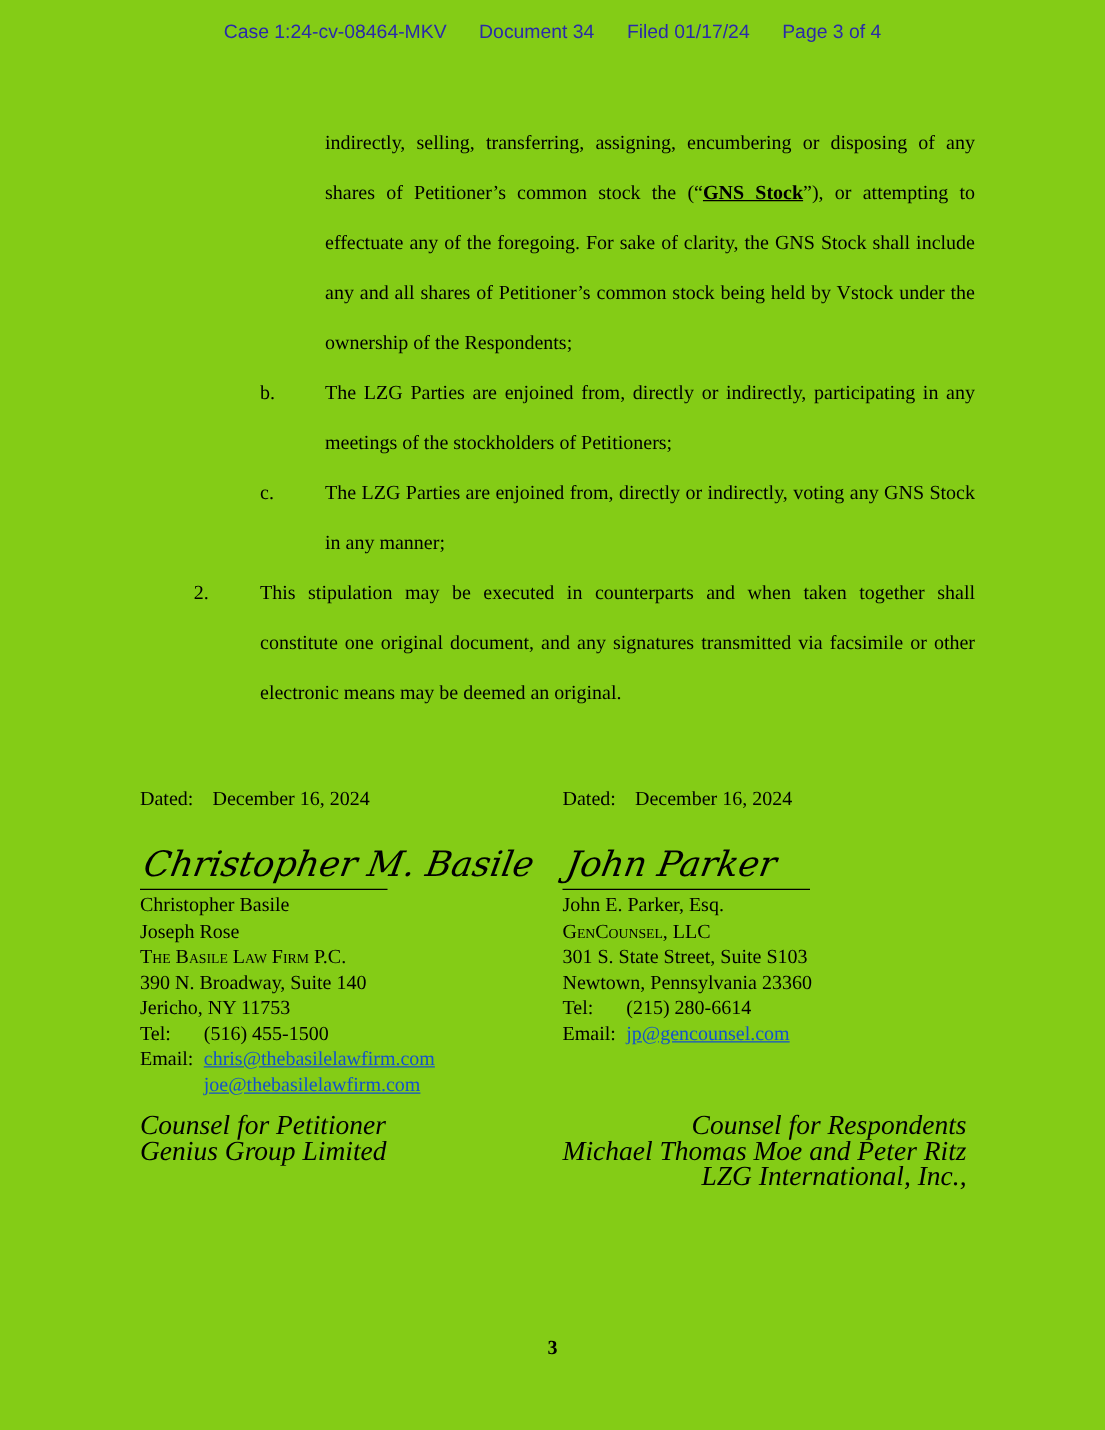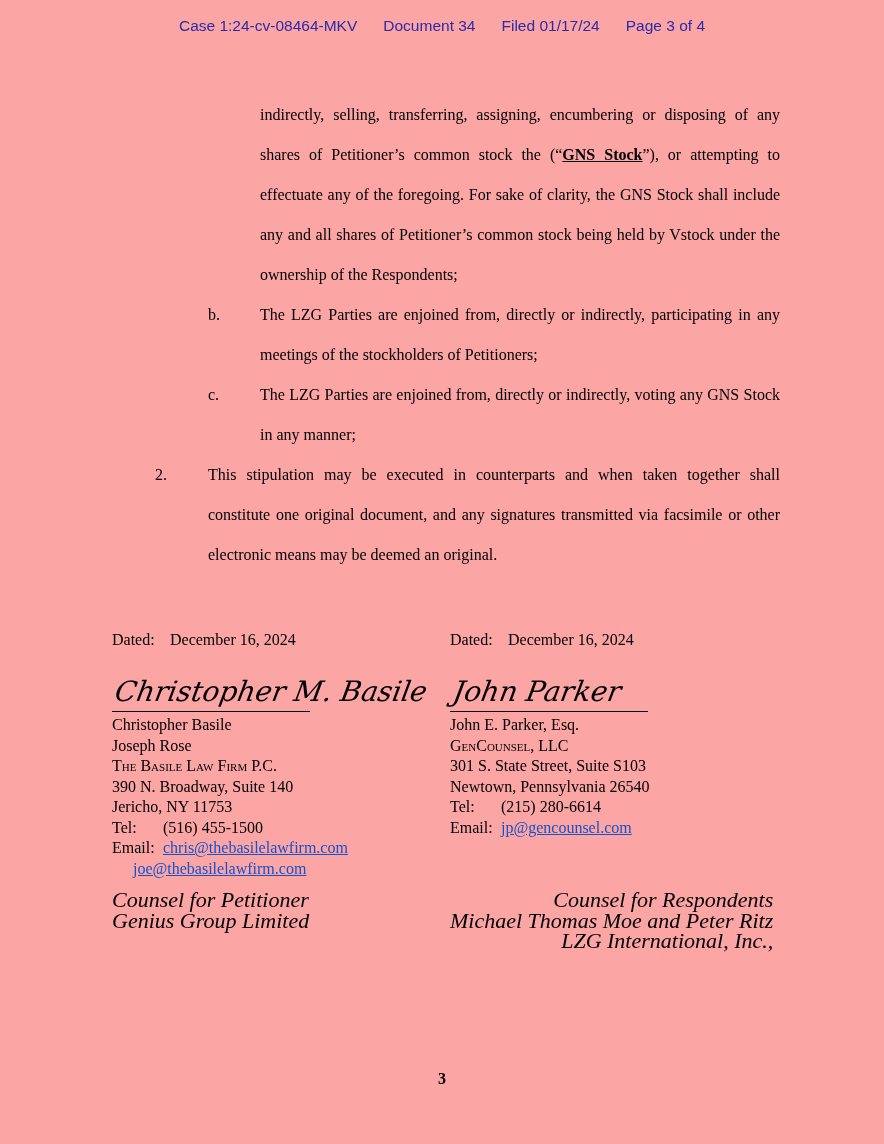--- a/index.html
+++ b/index.html
@@ -5,21 +5,21 @@
   html, body {
     margin: 0;
     padding: 0;
     background: #e8e8e8;
   }
   .page {
     position: relative;
     width: 884px;
     height: 1144px;
     margin: 0 auto;
-    background: #fca5a5;
+    background: #84cc16;
     font-family: "Liberation Serif", serif;
     color: #000000;
     overflow: hidden;
   }
 
   
   .stamp {
     position: absolute;
     top: 17px;
     left: 0;
@@ -86,21 +86,21 @@
     border-bottom: 1.5px solid #000;
     height: 0;
   }
   .contact {
     margin-top: 3px;
     line-height: 20.5px;
     white-space: nowrap;
   }
   .smallcaps { font-variant: small-caps; }
   .lbl { display: inline-block; width: 51px; }
-  .indent-email { margin-left: 21px; }
+  .indent-email { margin-left: 51px; }
   a.email-link {
     color: #1352cc;
     text-decoration: underline;
     cursor: pointer;
   }
 
   
   .counsel {
     position: absolute;
     top: 890px;
@@ -175,21 +175,21 @@
   <div class="sig-col col-right">
     <div class="dated">
       <span class="dlabel">Dated:</span><span>December 16, 2024</span>
     </div>
     <div class="script">John Parker</div>
     <div class="sigline"></div>
     <div class="contact">
       <div>John E. Parker, Esq.</div>
       <div class="smallcaps">GenCounsel, LLC</div>
       <div>301 S. State Street, Suite S103</div>
-      <div>Newtown, Pennsylvania 26540</div>
+      <div>Newtown, Pennsylvania 23360</div>
       <div><span class="lbl">Tel:</span><span>(215) 280-6614</span></div>
       <div><span class="lbl">Email:</span><a class="email-link">jp@gencounsel.com</a></div>
     </div>
   </div>
 
   <div class="counsel col-left">
     <div>Counsel for Petitioner</div>
     <div>Genius Group Limited</div>
   </div>
 

